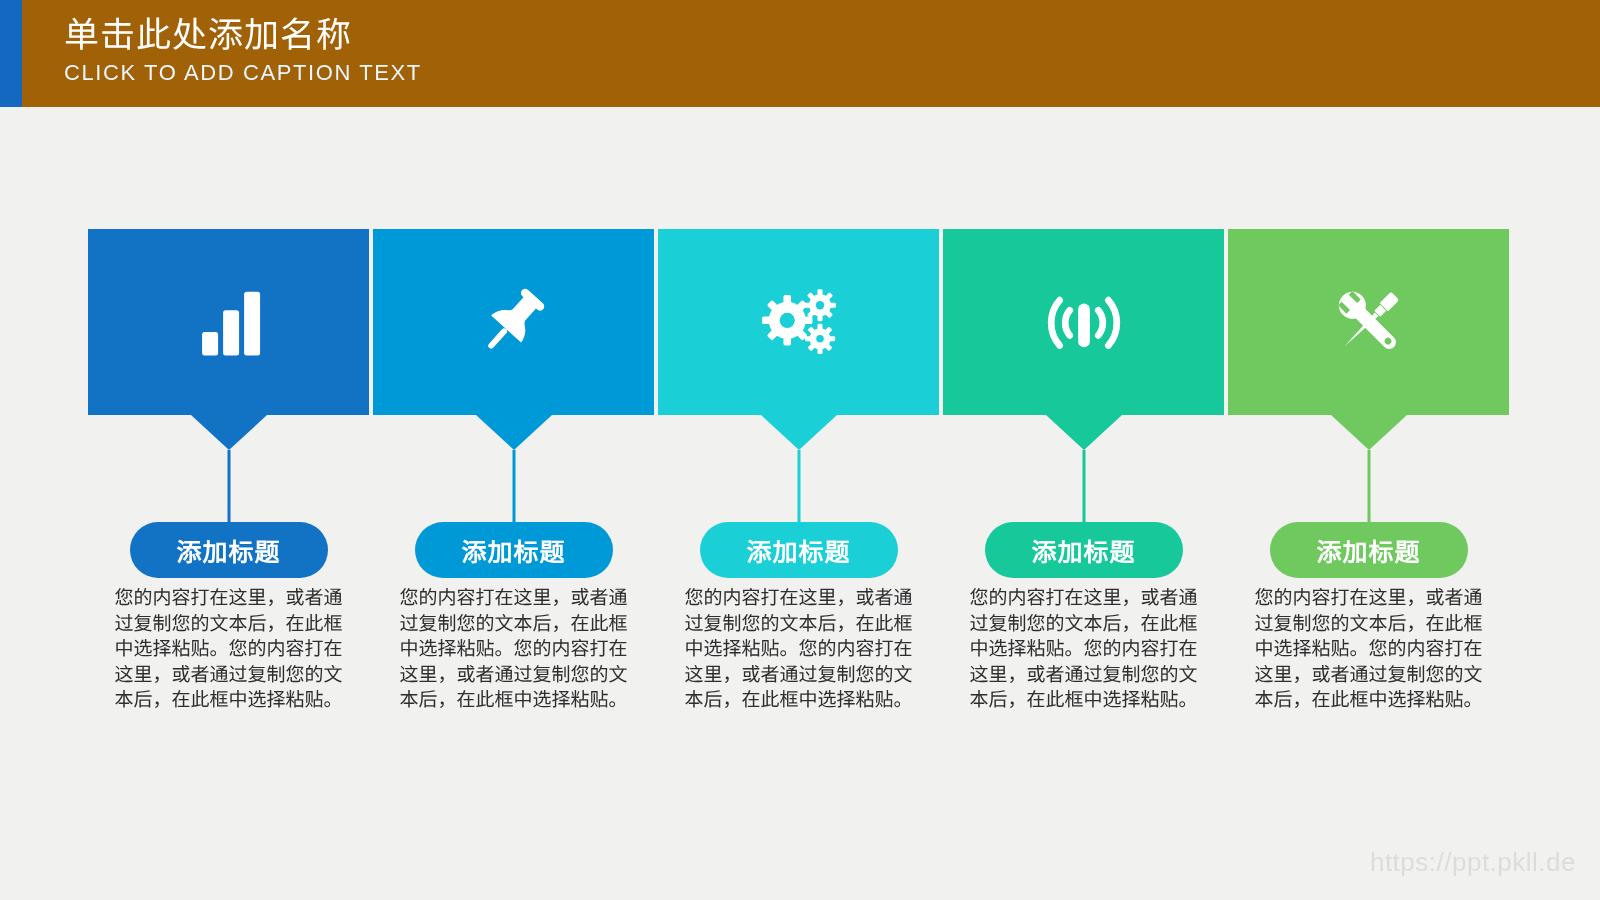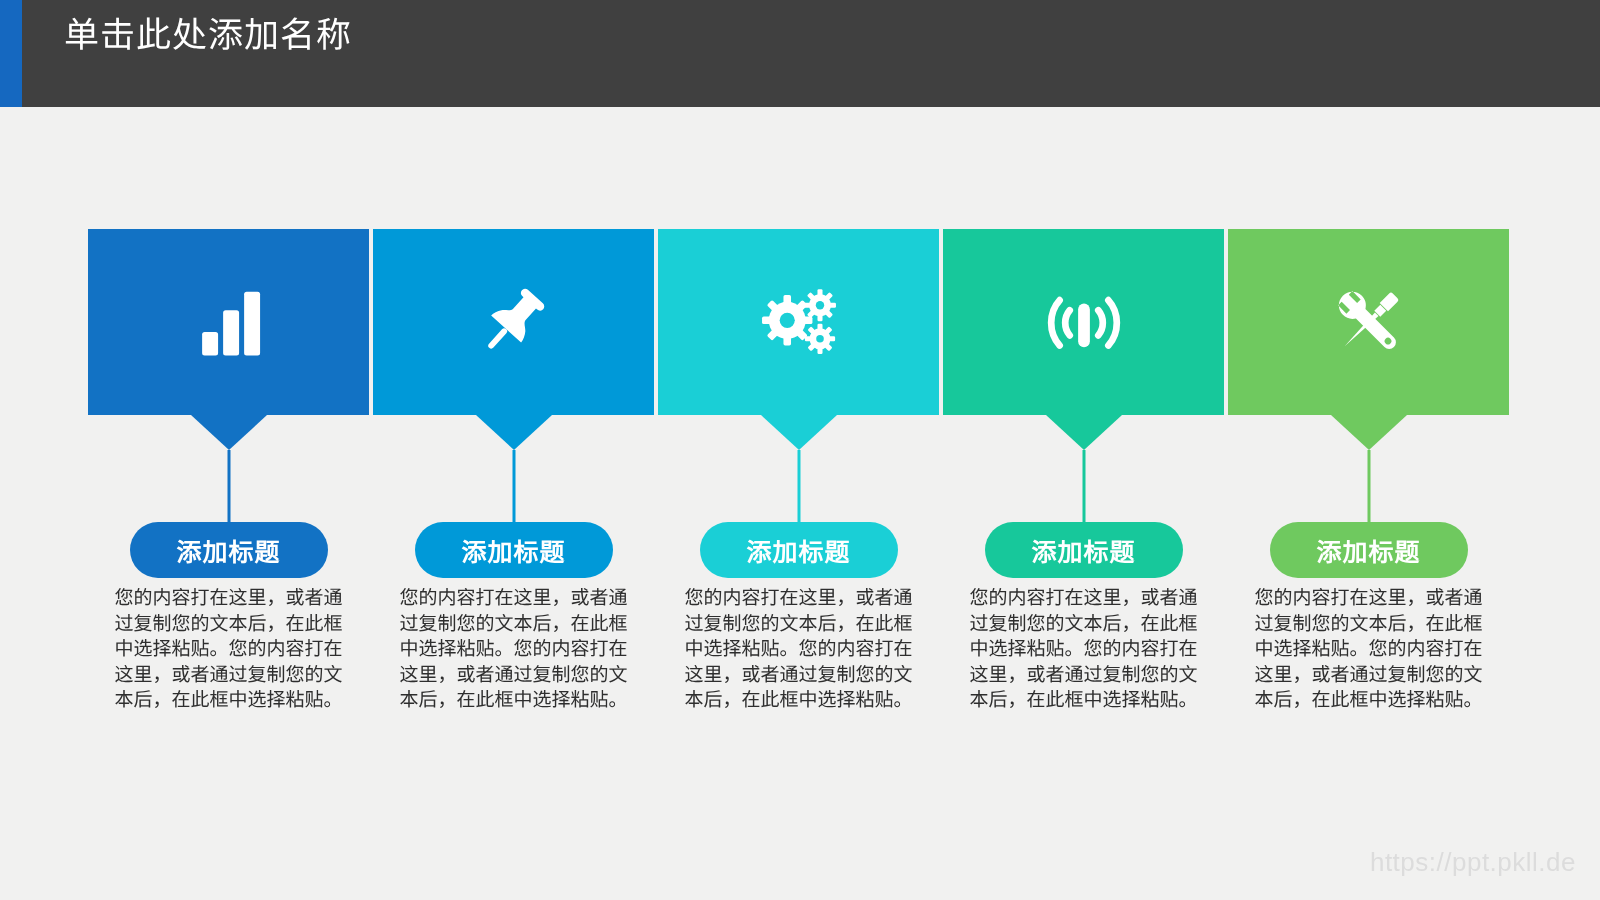--- a/index.html
+++ b/index.html
@@ -170,24 +170,25 @@
     right: 24px;
     bottom: 22px;
     font-size: 26px;
     color: #dcdcdc;
     letter-spacing: 0.5px;
   }
 </style>
 </head>
 <body style="background: rgb(241, 241, 240);">
 
-<div class="header" style="background: #404040;">
+<div class="header" style="background: #a16207;">
   <div class="header-accent" style="background: rgb(21, 104, 192);"></div>
   <div class="header-text">
     <div class="header-title">单击此处添加名称</div>
+    <div class="header-subtitle">CLICK TO ADD CAPTION TEXT</div>
   </div>
 </div>
 
 <div class="cards">
 
   <div class="card">
     <div class="card-body" style="background: rgb(18, 114, 196);"></div>
     <div class="card-icon">
       <svg viewBox="0 0 100 100" aria-hidden="true">
         <rect x="18" y="62" width="19" height="28" rx="3"></rect>

